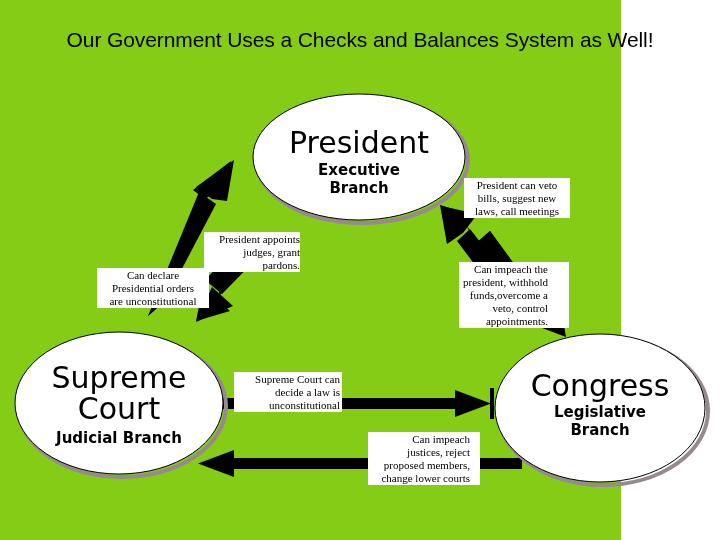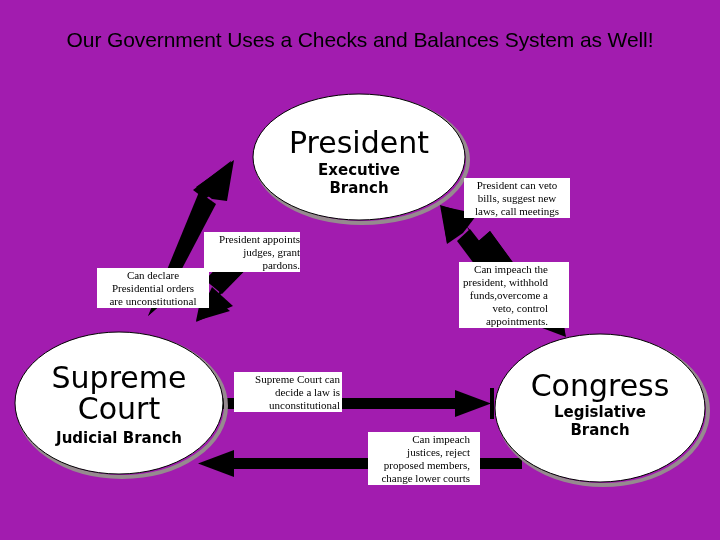--- a/index.html
+++ b/index.html
@@ -9,23 +9,23 @@
   }
   body {
     width: 720px;
     height: 540px;
     overflow: hidden;
     font-family: "Liberation Sans", sans-serif;
     position: relative;
   }
   #slide {
     position: relative;
-    width: 720px;
+    width: 621px;
     height: 540px;
-    background: #a21caf;
+    background: #84cc16;
   }
   #title {
     position: absolute;
     left: 0;
     top: 28px;
     width: 720px;
     text-align: center;
     font-family: "Liberation Sans", sans-serif;
     font-size: 21px;
     color: #000000;

